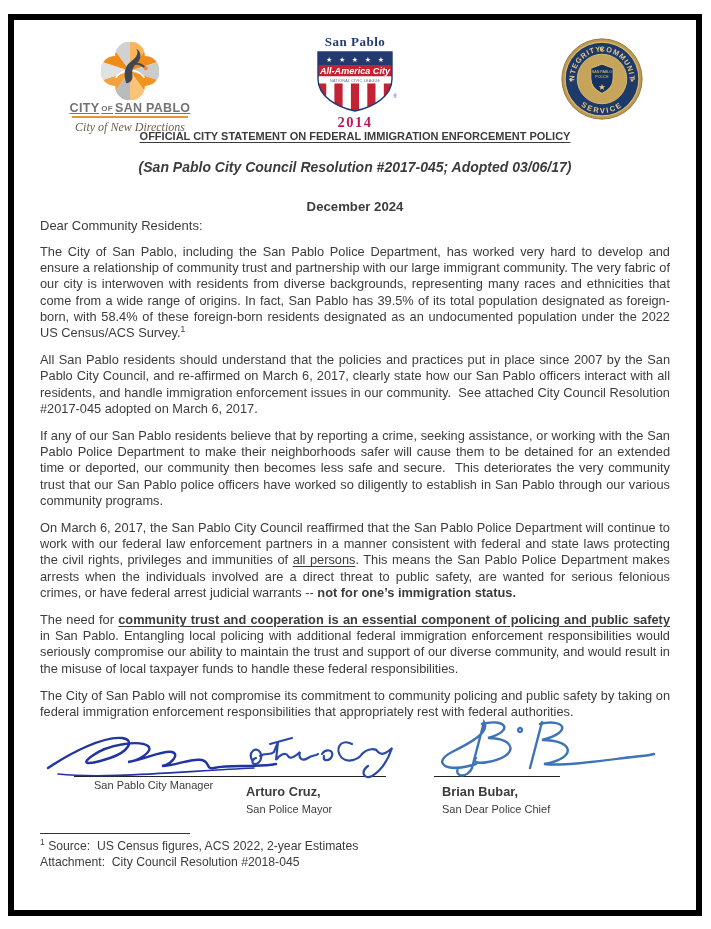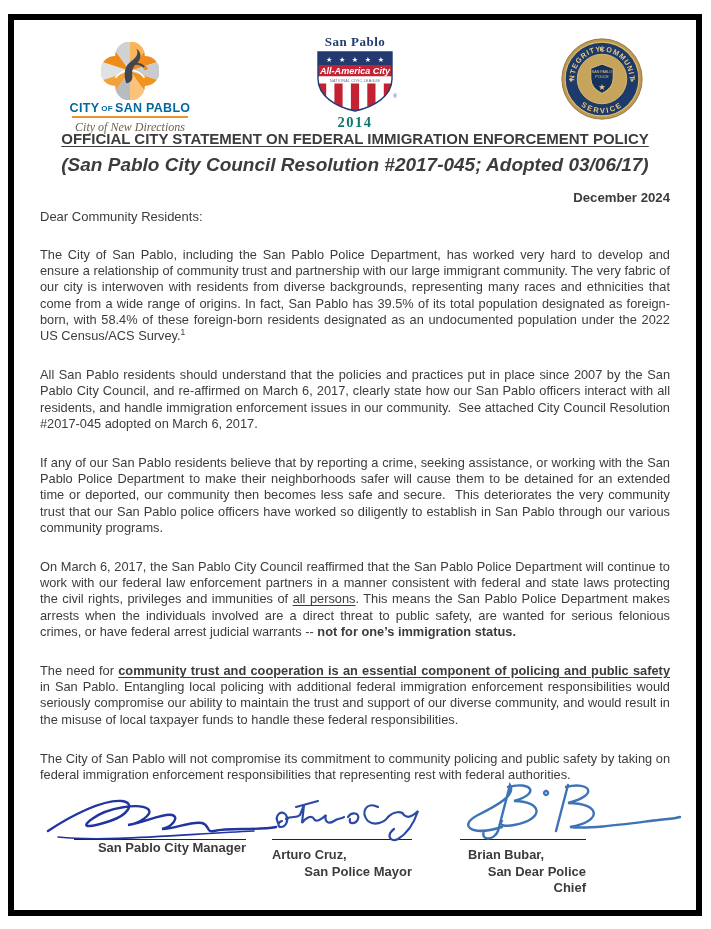--- a/index.html
+++ b/index.html
@@ -5,60 +5,60 @@
   * { margin:0; padding:0; box-sizing:border-box; }
   html,body { width:711px; height:929px; background:#ffffff; overflow:hidden;
               font-family:"Liberation Sans", sans-serif; color:#3c3c3c; }
   .sheet { position:absolute; left:8px; top:14px; width:694px; height:902px;
            border:6px solid #000; background:#fff; padding:0 26px; overflow:hidden; }
 
   
   .logos { position:relative; height:90px; margin-top:14px; }
   .city-logo { position:absolute; left:28px; top:8px; width:124px; text-align:center; }
   .city-mark { display:block; margin:0 auto 1px; }
-  .city-word { font-size:12.5px; font-weight:700; color:#0369a1; letter-spacing:.3px; white-space:nowrap; }
+  .city-word { font-size:12.5px; font-weight:700; color:#737373; letter-spacing:.3px; white-space:nowrap;text-decoration:underline; }
   .cw-of { font-size:8px; margin:0 2px; vertical-align:1px; }
   .city-rule { border-top:2px solid #e8952f; margin:1px 4px 2px; }
   .city-tag { font-family:"Liberation Serif", serif; font-style:italic; font-size:12px; color:#6d5f4b; }
 
   .aac-logo { position:absolute; left:50%; transform:translateX(-50%); top:0; width:120px; text-align:center; }
   .aac-city { font-family:"Liberation Serif", serif; font-weight:700; font-size:13px; color:#223a70; letter-spacing:.5px; }
   .aac-shield { display:block; margin:1px auto; }
-  .aac-year { font-family:"Liberation Serif", serif; font-weight:700; font-size:14.5px; color:#0f766e; letter-spacing:1.5px; }
+  .aac-year { font-family:"Liberation Serif", serif; font-weight:700; font-size:14.5px; color:#be185d; letter-spacing:1.5px; }
 
   .badge-logo { position:absolute; right:26px; top:3px; }
 
   
-  .title { margin-top:6px; text-align:center; font-weight:700; font-size:15px;
+  .title { margin-top:6px; text-align:center; font-weight:700; font-size:11px;
            text-decoration:underline; text-underline-offset:2px; }
-  .subtitle { margin-top:7px; text-align:center; font-weight:700; font-style:italic; font-size:19px; }
-  .dateline { margin-top:14px; text-align:right; font-weight:700; font-size:13.2px; }
+  .subtitle { margin-top:17px; text-align:center; font-weight:700; font-style:italic; font-size:14px; }
+  .dateline { margin-top:24px; text-align:center; font-weight:700; font-size:13.2px; }
 
   
   .salutation { margin-top:4px; font-size:13px; }
   .lead { margin-top:14px; font-size:12.8px; font-weight:700; }
-  .para { margin-top:23px; font-size:12.8px; line-height:16.2px;
+  .para { margin-top:11px; font-size:12.8px; line-height:16.2px;
           text-align:justify; white-space:pre-wrap; }
   .u { text-decoration:underline; text-underline-offset:2px; }
   .b { font-weight:700; }
   sup.ref { font-size:8.5px; vertical-align:super; line-height:0; }
 
   
   .sign-row { display:flex; align-items:flex-start; margin-top:10px; }
   .sig-col { position:relative; padding-top:46px; }
   .sig-col1 { margin-left:34px; width:172px; }
-  .sig-col2 { margin-left:26px; width:140px; }
+  .sig-col2 { width:140px; }
   .sig-col3 { margin-left:48px; width:126px; }
   .sig-ink { position:absolute; overflow:visible; }
   .ink1 { left:-30px; top:-8px; }
   .ink2 { left:-6px;  top:-4px; }
   .ink3 { left:-10px; top:-14px; }
   .sig-line { border-bottom:1.4px solid #222; height:0; width:100%; }
   .sig-name { margin-top:7px; font-weight:700; font-size:12.8px; line-height:16.5px; }
-  .sig-title { font-weight:700; font-size:13px; line-height:16.5px;text-align:right; }
+  .sig-title { font-weight:400; font-size:11px; line-height:16.5px; }
   .ind1 { padding-left:20px; } .ind3 { padding-left:8px; }
 
   
   .fn-rule { width:150px; border-top:1.4px solid #333; margin:16px 0 5px; }
   .fn-line { font-size:12.2px; line-height:15.5px; white-space:pre-wrap; }
 </style>
 </head>
 <body>
 
 <div class="sheet">
@@ -165,21 +165,21 @@
   <p class="para"><span>The City of San Pablo, including the San Pablo Police Department, has worked very hard to develop and ensure a relationship of community trust and partnership with our large immigrant community. The very fabric of our city is interwoven with residents from diverse backgrounds, representing many races and ethnicities that come from a wide range of origins. In fact, San Pablo has 39.5% of its total population designated as foreign-born, with 58.4% of these foreign-born residents designated as an undocumented population under the 2022 US Census/ACS Survey.</span><sup class="ref">1</sup></p>
 
   <p class="para">All San Pablo residents should understand that the policies and practices put in place since 2007 by the San Pablo City Council, and re-affirmed on March 6, 2017, clearly state how our San Pablo officers interact with all residents, and handle immigration enforcement issues in our community.  See attached City Council Resolution #2017-045 adopted on March 6, 2017.</p>
 
   <p class="para">If any of our San Pablo residents believe that by reporting a crime, seeking assistance, or working with the San Pablo Police Department to make their neighborhoods safer will cause them to be detained for an extended time or deported, our community then becomes less safe and secure.  This deteriorates the very community trust that our San Pablo police officers have worked so diligently to establish in San Pablo through our various community programs.</p>
 
   <p class="para"><span>On March 6, 2017, the San Pablo City Council reaffirmed that the San Pablo Police Department will continue to work with our federal law enforcement partners in a manner consistent with federal and state laws protecting the civil rights, privileges and immunities of </span><span class="u">all persons</span><span>. This means the San Pablo Police Department makes arrests when the individuals involved are a direct threat to public safety, are wanted for serious felonious crimes, or have federal arrest judicial warrants -- </span><span class="b">not for one’s immigration status.</span></p>
 
   <p class="para"><span>The need for </span><span class="u b">community trust and cooperation is an essential component of policing and public safety</span><span> in San Pablo. Entangling local policing with additional federal immigration enforcement responsibilities would seriously compromise our ability to maintain the trust and support of our diverse community, and would result in the misuse of local taxpayer funds to handle these federal responsibilities.</span></p>
 
-  <p class="para">The City of San Pablo will not compromise its commitment to community policing and public safety by taking on federal immigration enforcement responsibilities that representing rest with federal authorities.</p>
+  <p class="para">The City of San Pablo will not compromise its commitment to community policing and public safety by taking on federal immigration enforcement responsibilities that appropriately rest with federal authorities.</p>
 
   <div class="sign-row">
 
     <div class="sig-col sig-col1">
       <svg class="sig-ink ink1" width="240" height="64" viewBox="0 0 240 64">
         <path d="M4 46 C 28 30 60 14 78 16 C 92 18 84 30 66 36 C 48 42 34 44 48 34 C 64 22 96 18 104 24 C 110 29 96 38 84 40 C 100 38 118 28 128 30 C 136 32 128 42 118 44 C 132 44 146 36 158 38 C 166 40 162 48 170 46 C 186 42 210 46 232 42" fill="none" stroke="#2134a0" stroke-width="2.4" stroke-linecap="round"></path>
         <path d="M14 52 C 60 57 130 50 210 46" fill="none" stroke="#2134a0" stroke-width="1.6" stroke-linecap="round"></path>
       </svg>
       <div class="sig-line"></div>
       <div class="sig-title ind1">San Pablo City Manager</div>

